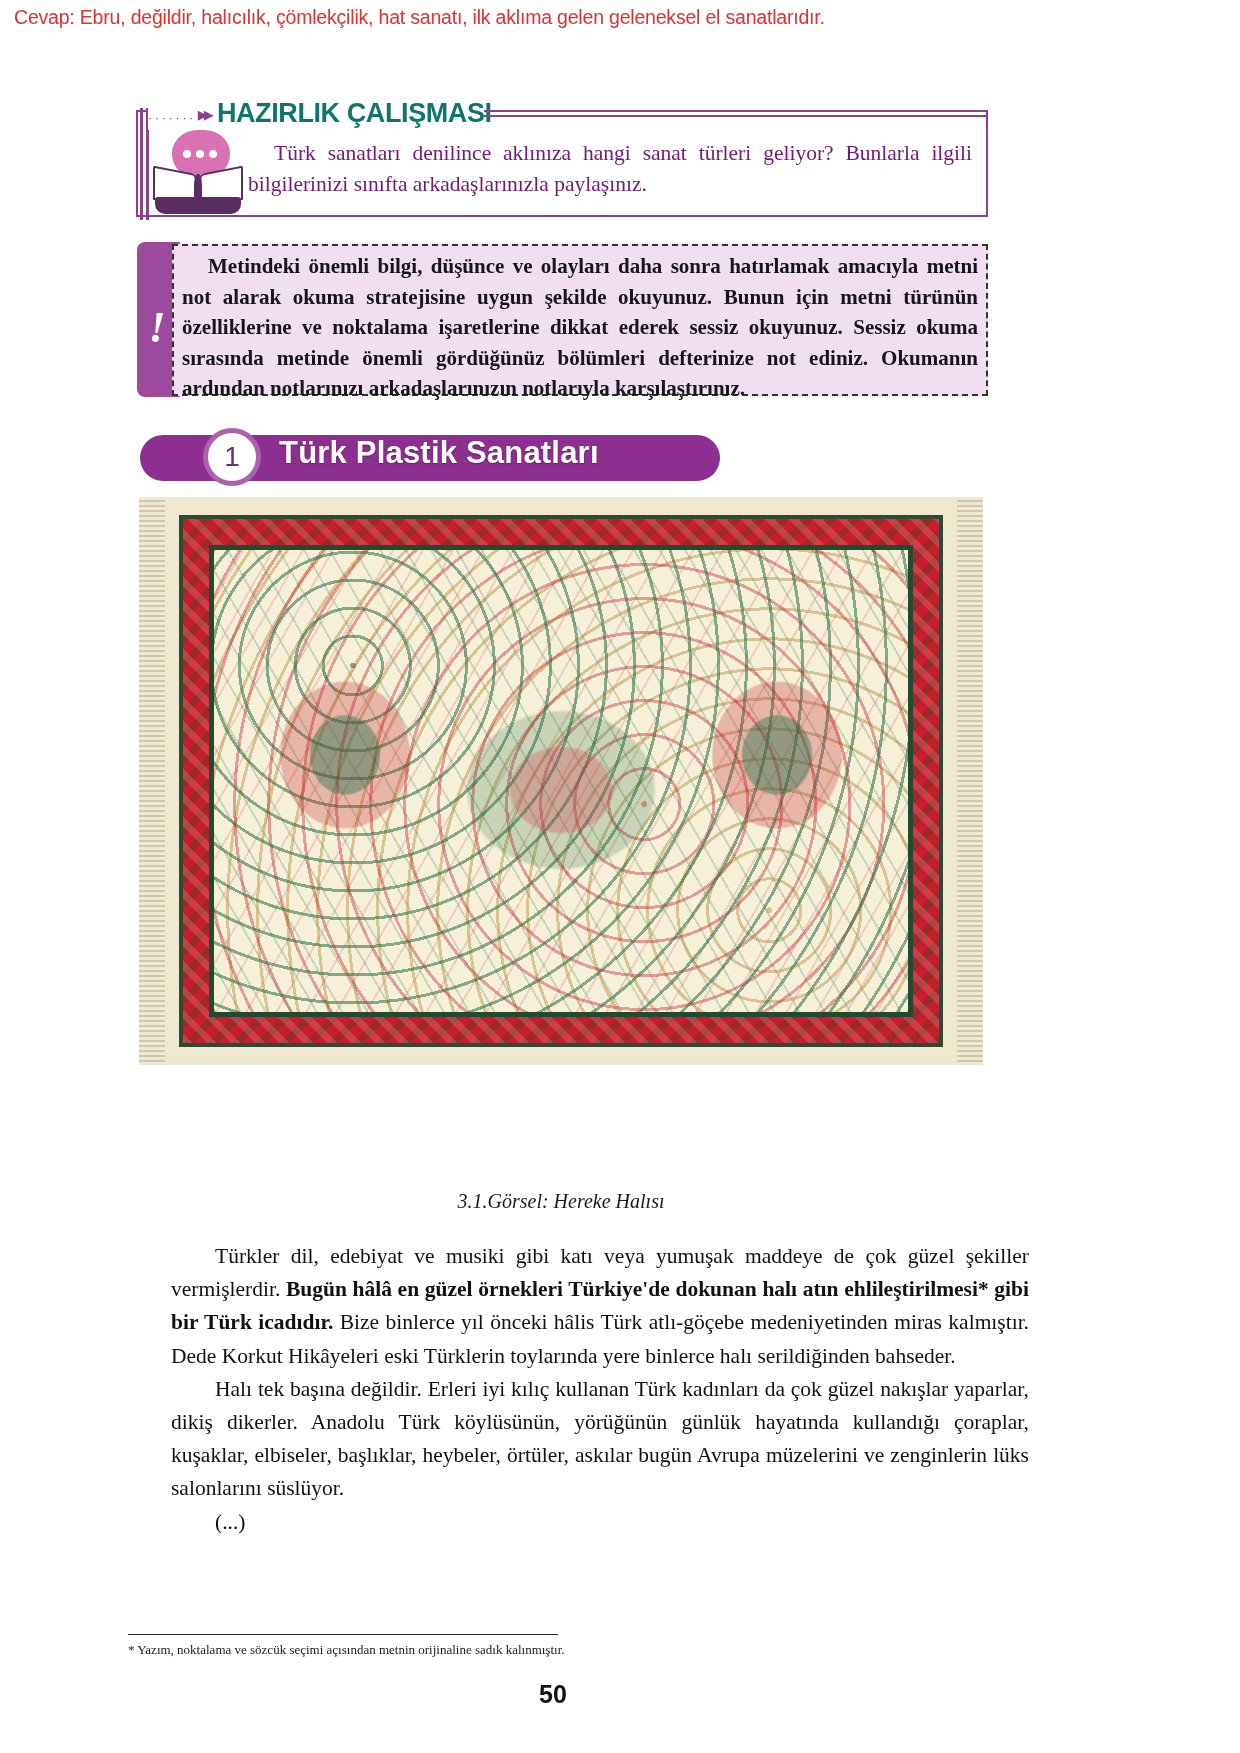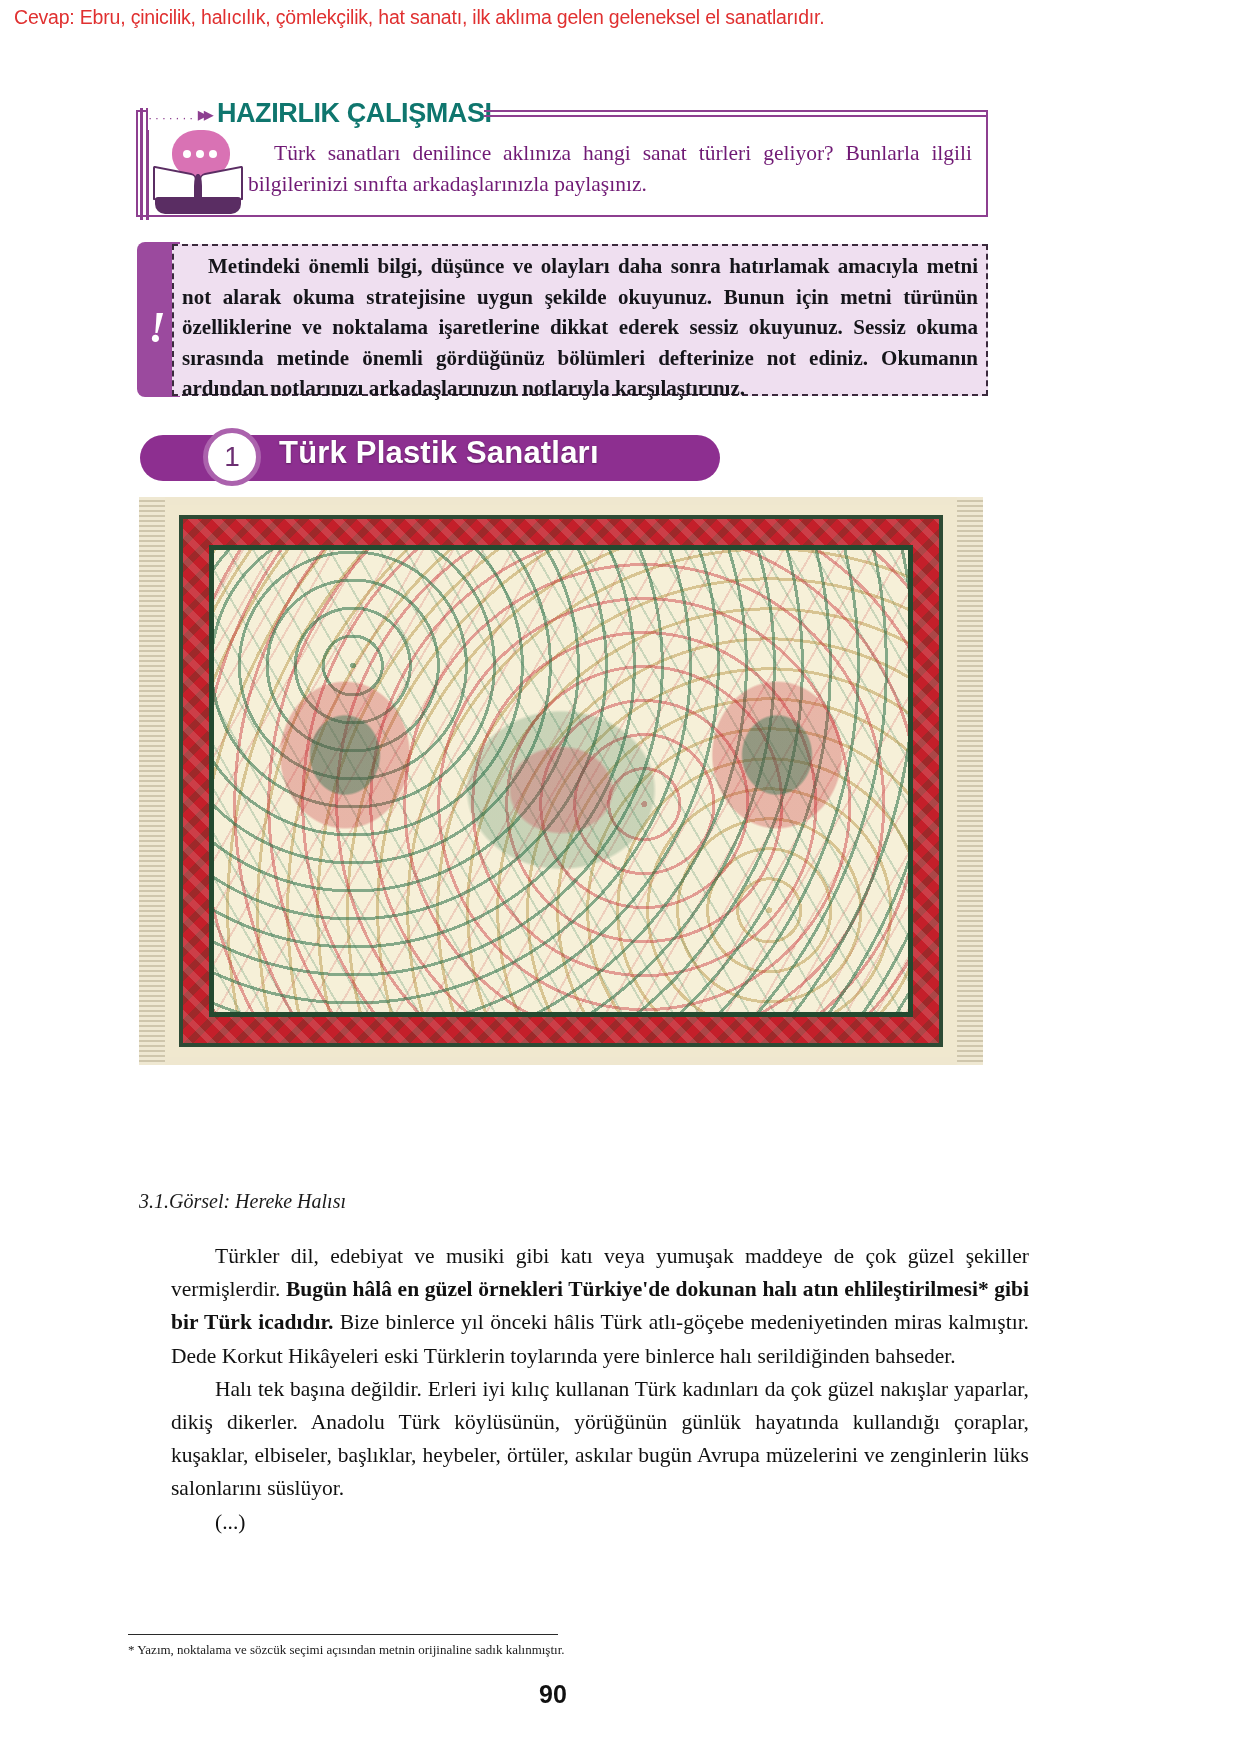--- a/index.html
+++ b/index.html
@@ -326,21 +326,21 @@
       radial-gradient(ellipse at center, rgba(196,31,42,0.28) 40% 60%, transparent 62%);
     border-radius: 50%;
   }
   .rug-left-motif { left: 8%; }
   .rug-right-motif { right: 8%; }
 
   .figure-caption {
     position: absolute;
     left: 139px; top: 1190px;
     width: 844px;
-    text-align: left;
+    text-align: center;
     font-style: italic;
     font-size: 20px;
     color: #1a1a1a;
   }
 
   
   .body-text {
     position: absolute;
     left: 128px; top: 1240px;
     width: 858px;
@@ -376,21 +376,21 @@
     font-weight: bold;
     font-size: 25px;
     color: #111111;
   }
 </style>
 </head>
 <body>
 
 <div class="page">
 
-  <div class="answer-line">Cevap: Ebru, çinicilik, halıcılık, çömlekçilik, hat sanatı, ilk aklıma gelen geleneksel el sanatlarıdır.</div>
+  <div class="answer-line">Cevap: Ebru, değildir, halıcılık, çömlekçilik, hat sanatı, ilk aklıma gelen geleneksel el sanatlarıdır.</div>
 
   <div class="prep-box"></div>
   <div class="prep-left-bars">
     <i></i>
       <i></i>
   </div>
 
   <div class="prep-title-wrap">
     <span class="dots-lead">·······</span>
     <span class="arrows">▸▸</span>
@@ -451,15 +451,15 @@
   <div class="figure-caption">3.1.Görsel: Hereke Halısı</div>
 
   <div class="body-text">
     <p><span class="ind"></span><span>Türkler dil, edebiyat ve musiki gibi katı veya yumuşak maddeye de çok güzel şekiller vermişlerdir. </span><b>Bugün hâlâ en güzel örnekleri Türkiye'de dokunan halı atın ehlileştirilmesi* gibi bir Türk icadıdır.</b><span> Bize binlerce yıl önceki hâlis Türk atlı-göçebe medeniyetinden miras kalmıştır. Dede Korkut Hikâyeleri eski Türklerin toylarında yere binlerce halı serildiğinden bahseder.</span></p>
     <p><span class="ind"></span><span>Halı tek başına değildir. Erleri iyi kılıç kullanan Türk kadınları da çok güzel nakışlar yaparlar, dikiş dikerler. Anadolu Türk köylüsünün, yörüğünün günlük hayatında kullandığı çoraplar, kuşaklar, elbiseler, başlıklar, heybeler, örtüler, askılar bugün Avrupa müzelerini ve zenginlerin lüks salonlarını süslüyor.</span></p>
     <p><span class="ind"></span><span>(...)</span></p>
   </div>
 
   <div class="footnote-rule"></div>
   <div class="footnote">* Yazım, noktalama ve sözcük seçimi açısından metnin orijinaline sadık kalınmıştır.</div>
-  <div class="page-number">90</div>
+  <div class="page-number">50</div>
 
 </div>
 
 </body></html>

